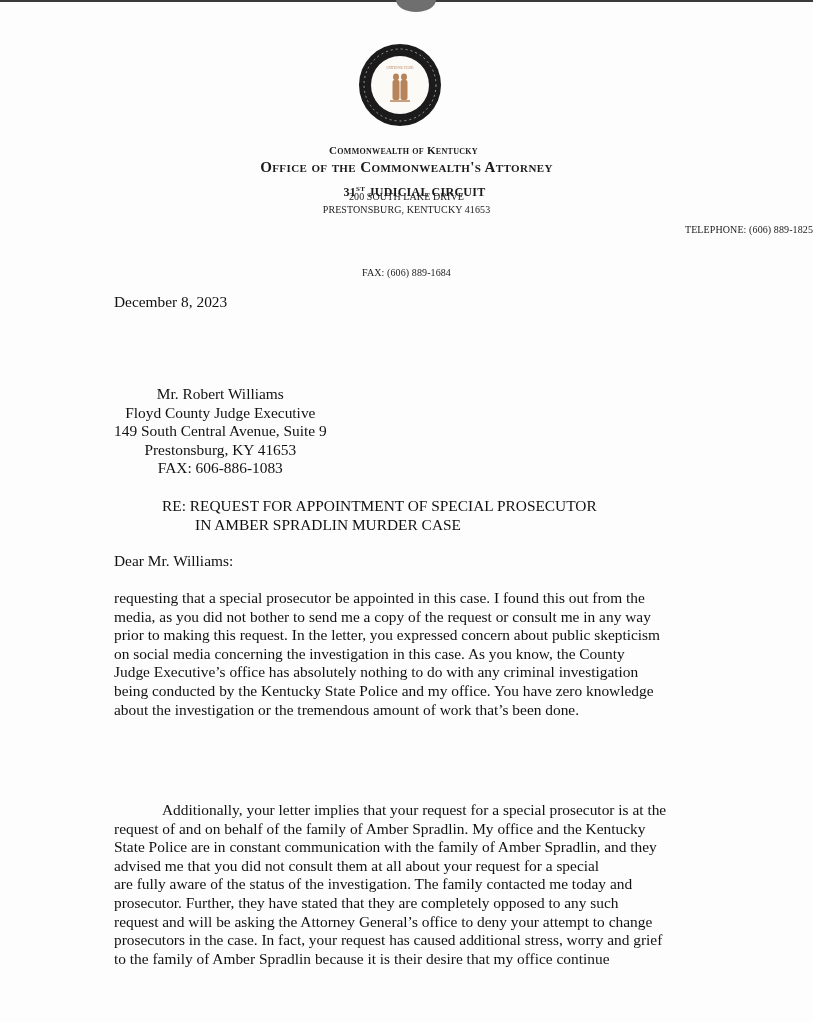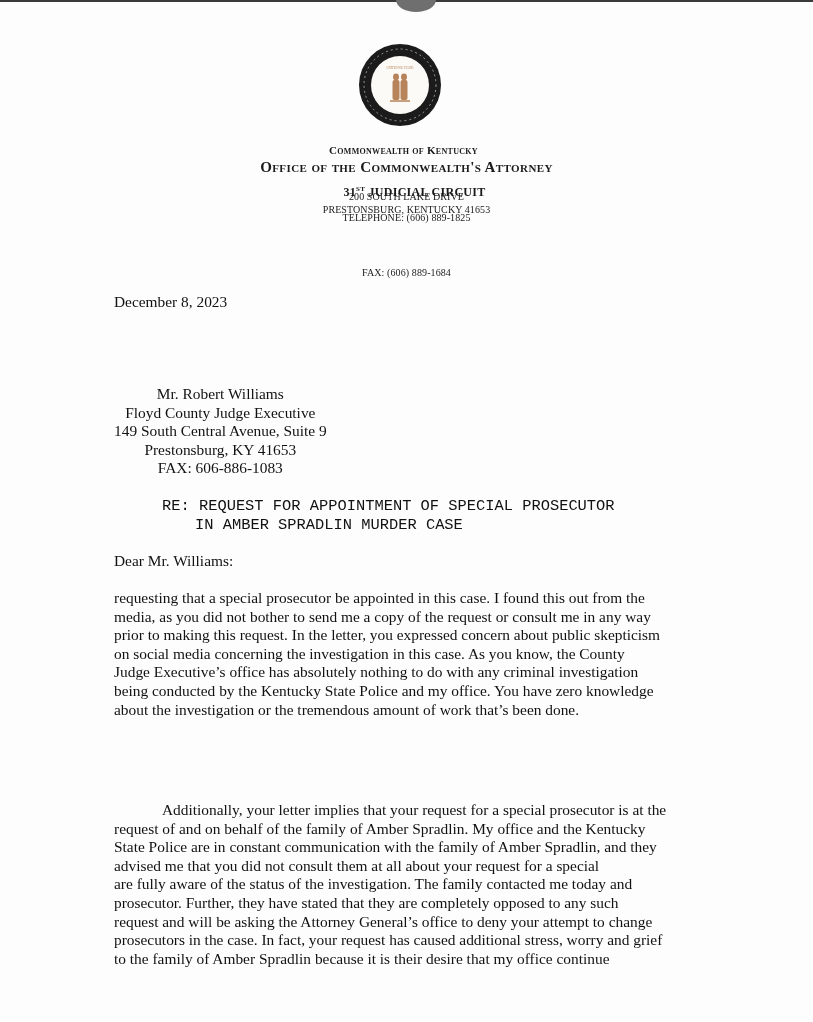--- a/index.html
+++ b/index.html
@@ -19,26 +19,26 @@
   .letterhead {
     position:absolute; left:0; width:813px; text-align:center; color:#1a1a1a;
   }
   .lh-1 { top:144px; font-size:11px; font-variant:small-caps; font-weight:bold; letter-spacing:0.3px; left:-3px; }
   .lh-2 { top:159px; font-size:15px; font-variant:small-caps; font-weight:bold; letter-spacing:0.4px; }
   .lh-3 { top:185px; font-size:12px; font-weight:bold; letter-spacing:0.3px;padding-left:8px; }
   .lh-3 sup { font-size:7px; }
   .lh-small { font-size:10px; letter-spacing:0.1px; }
   .lh-4 { top:191px; }
   .lh-5 { top:204px; }
-  .lh-6 { top:212px; }
+  .lh-6 { top:224px;text-align:right; }
   .lh-7 { top:230px;margin-top:37px; }
   .text { position:absolute; font-size:15.4px; line-height:18.6px; white-space:nowrap; }
   .date { left:114px; top:293px; }
   .addr { left:114px; top:385px;text-align:center; }
-  .re { left:162px; top:497px;font-family:Liberation Mono, monospace; }
+  .re { left:162px; top:497px; }
   .re .line2 { padding-left:33px; }
   .salutation { left:114px; top:552px; }
   .para { left:114px; width:580px; white-space:normal; }
   .p1 { top:589px; }
   .p2 { top:755px;margin-top:46px; }
   .indent { display:inline-block; width:48px; }
   .line { display:block; white-space:nowrap; }
 </style>
 </head>
 <body>

